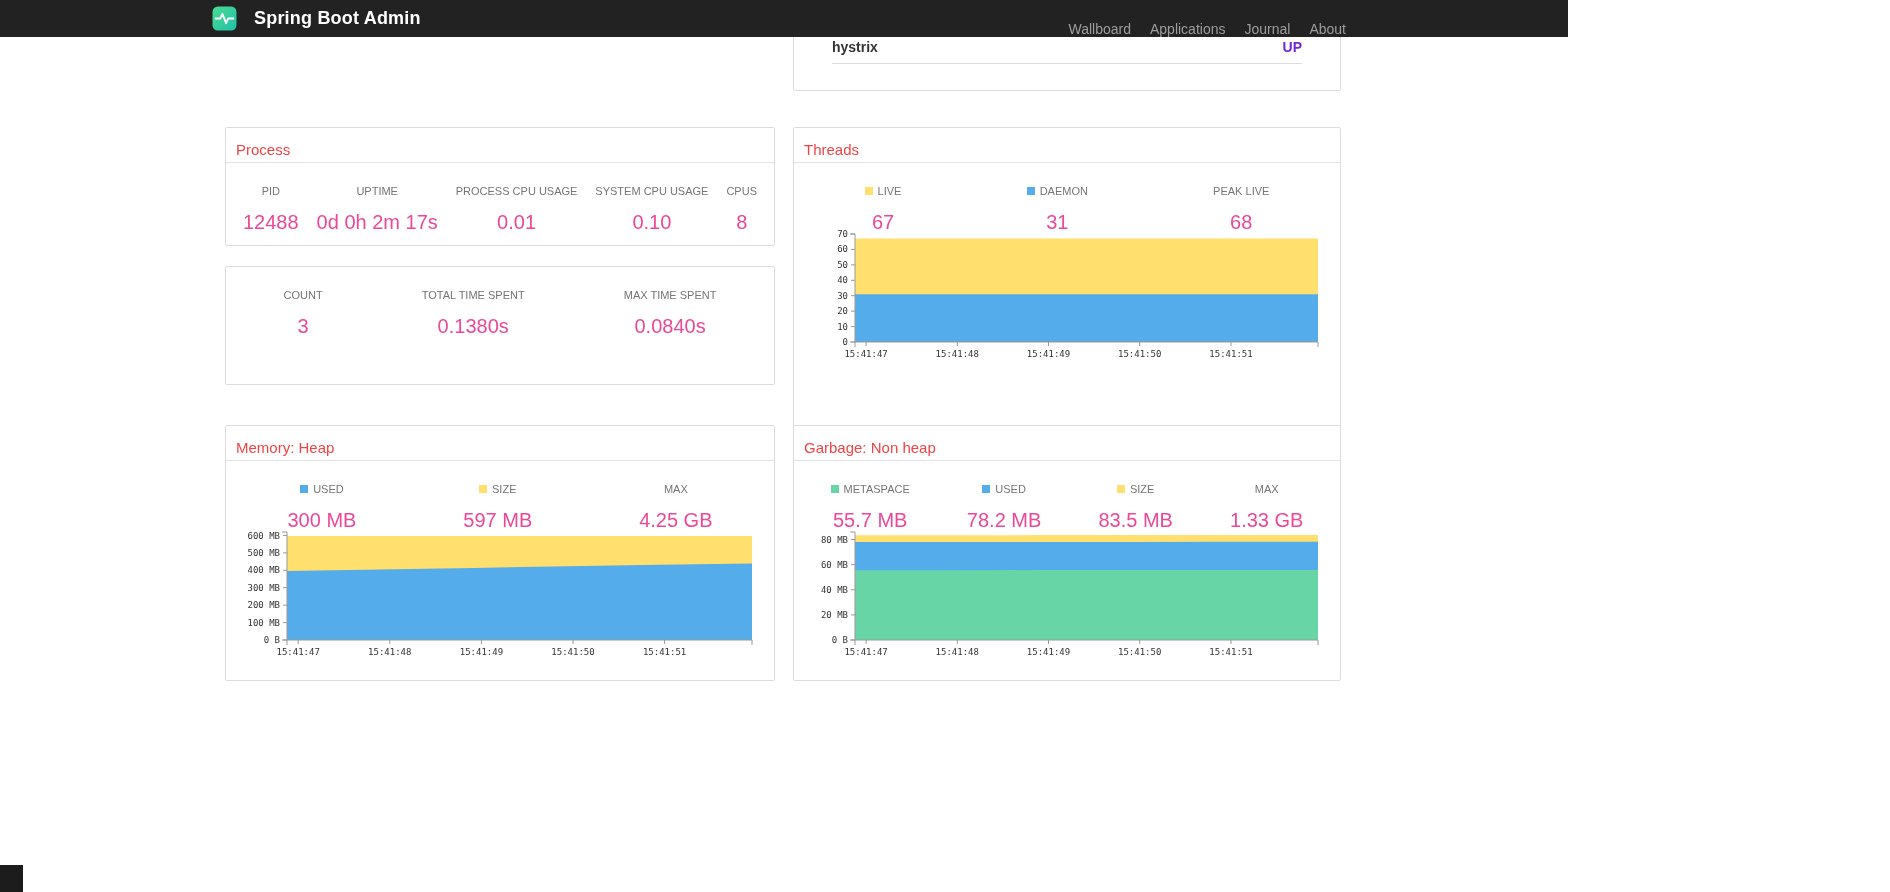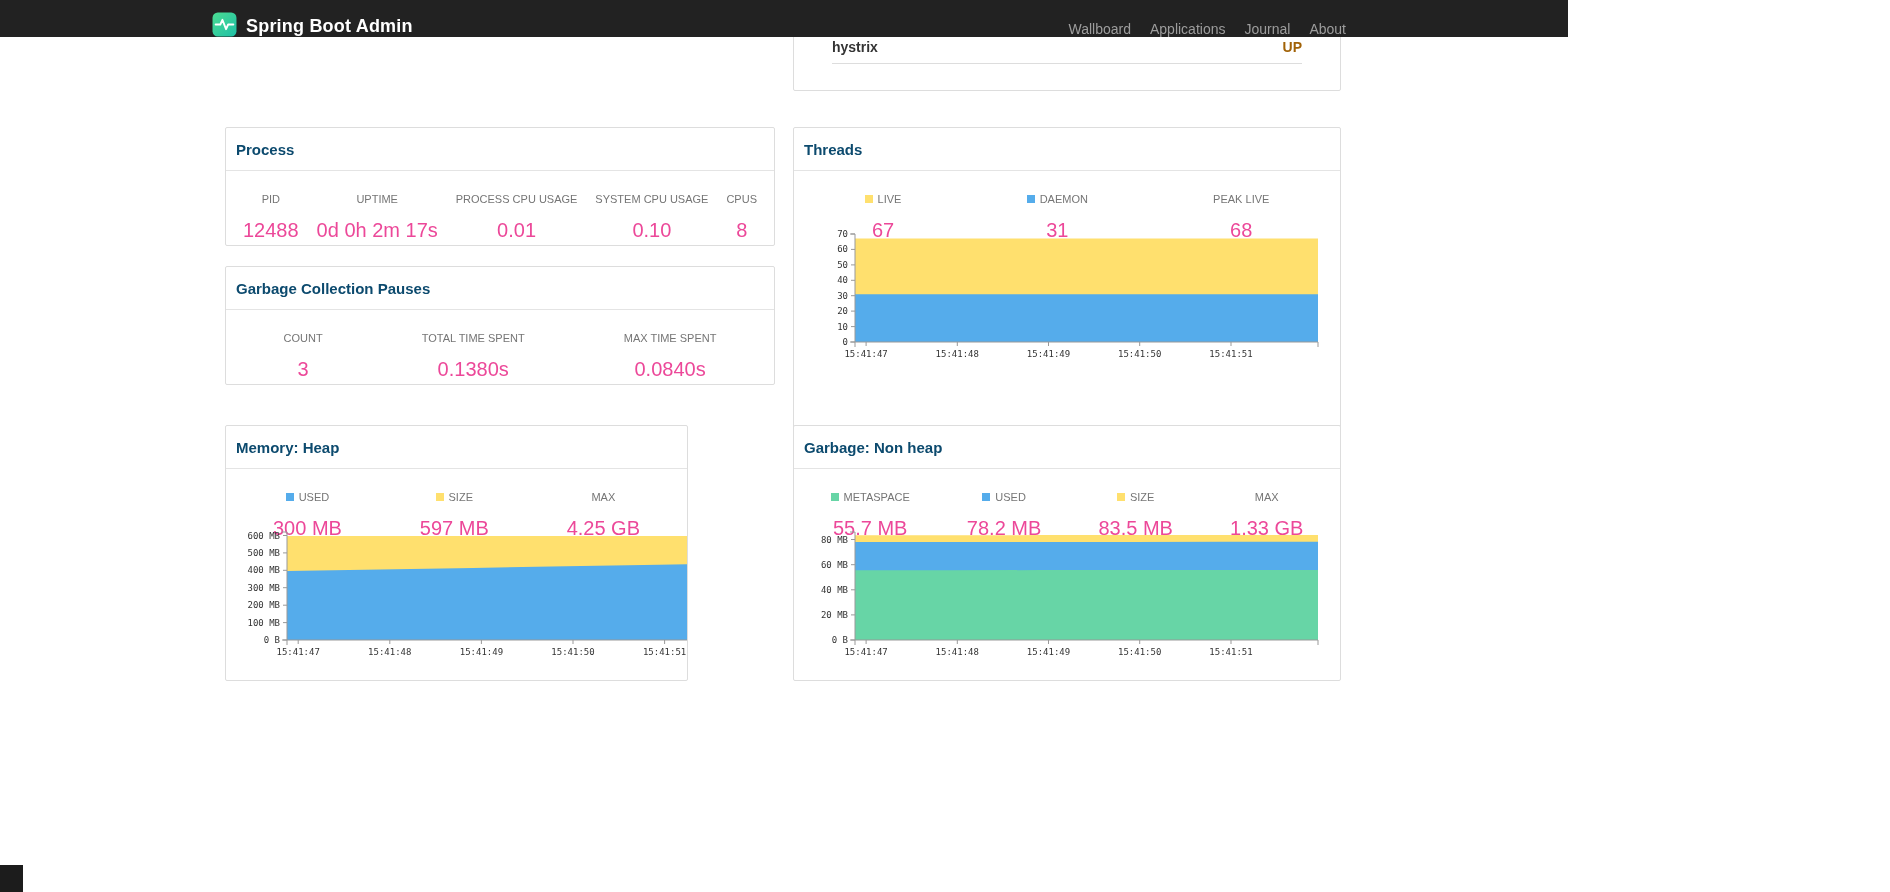--- a/index.html
+++ b/index.html
@@ -1,27 +1,27 @@
 <!DOCTYPE html>
 <html><head>
 <meta charset="utf-8">
 <style>
   html,body{margin:0;padding:0}
   body{width:1890px;height:892px;background:#fff;font-family:"Liberation Sans",sans-serif;overflow:hidden}
   .page{position:relative;width:1568px;height:892px;background:#fff;overflow:hidden}
 
   .navbar{position:absolute;top:0;left:0;width:100%;height:37px;background:#222;z-index:10}
-  .brand{position:absolute;left:212px;top:0;height:37px;display:flex;align-items:flex-end;gap:9px;cursor:pointer}
+  .brand{position:absolute;left:212px;top:0;height:37px;display:flex;align-items:center;gap:17px;cursor:pointer}
   .brand-logo{width:25px;height:25px;display:block}
   .brand-title{color:#fff;font-size:18px;font-weight:700;letter-spacing:.2px}
   .nav-links{position:absolute;right:222px;top:0;height:37px;display:flex;align-items:flex-end;gap:19px}
   .nav-link{color:#9d9d9d;font-size:14px;cursor:pointer}
 
   .panel{position:absolute;background:#fff;border:1px solid #ddd;border-radius:2px;box-sizing:border-box}
-  .panel-header{padding:13px 10px 12px;border-bottom:1px solid #e4e4e4;font-size:15px;font-weight:700;color:#0c4a6e}
+  .panel-header{padding:13px 10px 4px;border-bottom:1px solid #e4e4e4;font-size:15px;font-weight:400;color:#ef4444}
   .metrics{display:flex;justify-content:space-around;padding:22px 8px 0;text-align:center}
   .metric{white-space:nowrap;padding:0 6px}
   .metric-label{font-size:11px;color:#757575}
   .swatch{display:inline-block;width:8px;height:8px;margin-right:5px}
   .metric-value{font-size:20px;color:#ec4899;margin-top:14px}
 
   .chart-svg{position:absolute;left:0;top:98px;width:100%;height:135px;display:block}
   .chart-svg text{font-family:"DejaVu Sans Mono",monospace;font-size:9px;fill:#333}
 
   .health-card{display:flex;flex-direction:column;justify-content:flex-end;padding:0 38px 26px}
@@ -32,21 +32,21 @@
   .corner-artifact{position:absolute;left:0;bottom:0;width:23px;height:27px;background:#1c1c1c}
 </style>
 </head>
 <body>
 
 <div class="page">
 
   <div class="panel health-card" style="left:793px;top:-30px;width:548px;height:121px">
     <div class="health-row">
       <span class="health-name">hystrix</span>
-      <span class="health-status" style="color: #a16207;">UP</span>
+      <span class="health-status" style="color: #6d28d9;">UP</span>
     </div>
   </div>
 
   <div class="navbar">
     <div class="brand">
       <svg class="brand-logo" viewBox="0 0 24 24">
         <defs>
           <linearGradient id="lg" x1="0" y1="0" x2="1" y2="1">
             <stop offset="0" stop-color="#4bdc92"></stop>
               <stop offset="1" stop-color="#1fc0a7"></stop>
@@ -135,38 +135,37 @@
         <line x1="254.5" y1="116" x2="254.5" y2="120" stroke="#999"></line>
         <text x="254.5" y="131" text-anchor="middle">15:41:49</text>
         <line x1="345.7" y1="116" x2="345.7" y2="120" stroke="#999"></line>
         <text x="345.7" y="131" text-anchor="middle">15:41:50</text>
         <line x1="437.0" y1="116" x2="437.0" y2="120" stroke="#999"></line>
         <text x="437.0" y="131" text-anchor="middle">15:41:51</text>
       </svg>
   </div>
 
   <div class="panel" style="left:225px;top:266px;width:550px;height:119px">
-    <div class="panel-header">Garbage Collection Pauses</div>
     <div class="metrics">
       <div class="metric">
         <div class="metric-label">COUNT</div>
         <div class="metric-value">3</div>
       </div>
       <div class="metric">
         <div class="metric-label">TOTAL TIME SPENT</div>
         <div class="metric-value">0.1380s</div>
       </div>
       <div class="metric">
         <div class="metric-label">MAX TIME SPENT</div>
         <div class="metric-value">0.0840s</div>
       </div>
     </div>
   </div>
 
-  <div class="panel" style="left:225px;top:425px;width:463px;height:256px">
+  <div class="panel" style="left:225px;top:425px;width:550px;height:256px">
     <div class="panel-header">Memory: Heap</div>
     <div class="metrics">
       <div class="metric">
         <div class="metric-label"><span class="swatch" style="background: rgb(85, 172, 235);"></span><span>USED</span></div>
         <div class="metric-value">300 MB</div>
       </div>
       <div class="metric">
         <div class="metric-label"><span class="swatch" style="background: rgb(255, 224, 110);"></span><span>SIZE</span></div>
         <div class="metric-value">597 MB</div>
       </div>

